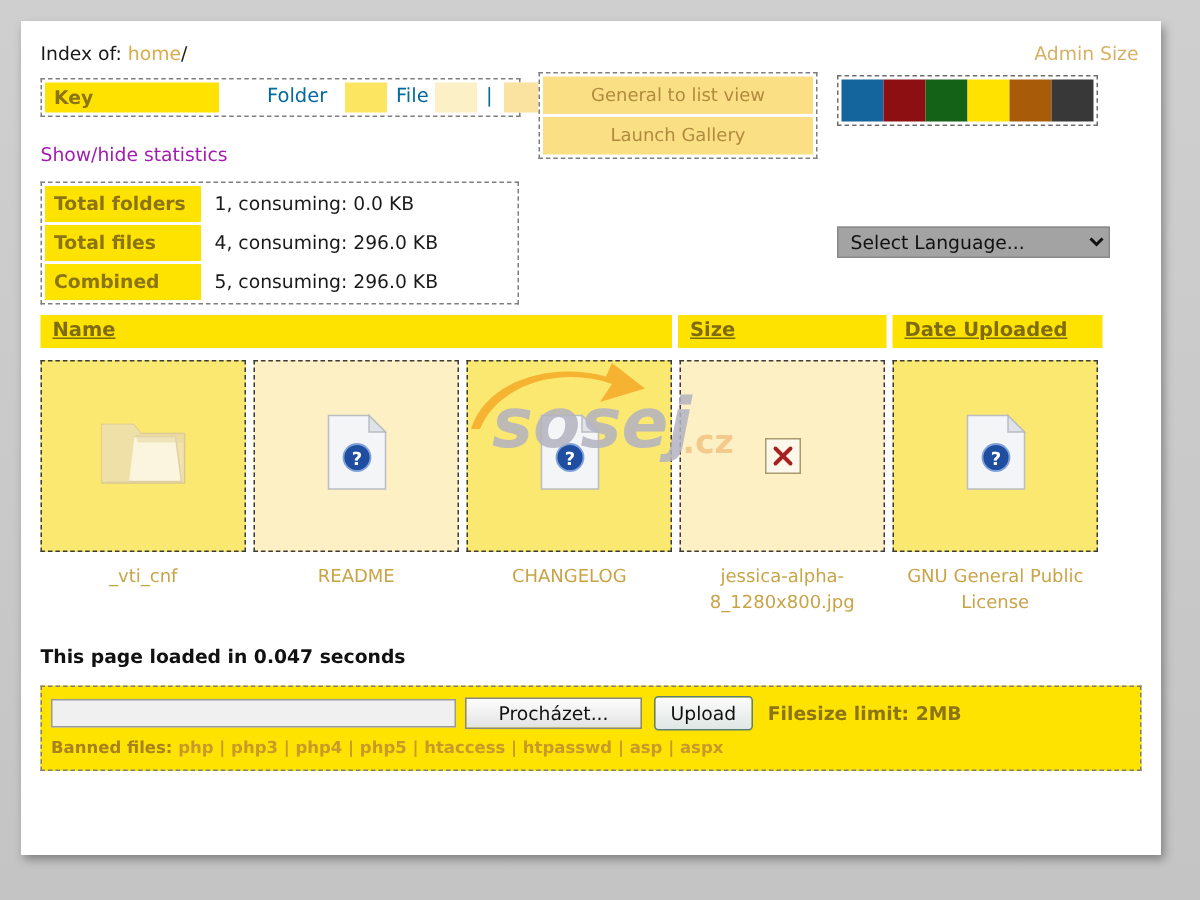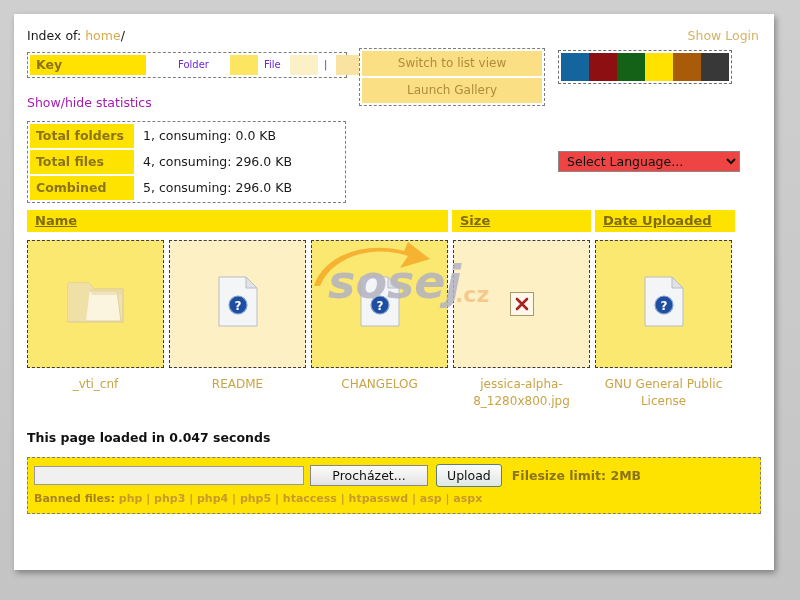--- a/index.html
+++ b/index.html
@@ -81,22 +81,22 @@
     left: 2px;
     width: 116px;
     background: #ffe200;
     color: #8a7415;
     font-weight: bold;
     font-size: 12.5px;
     padding-left: 6px;
     box-sizing: border-box;
   }
   .key-txt {
-    color: #6d28d9;
-    font-size: 10px;
+    color: #0369a1;
+    font-size: 13px;
     font-weight: normal;
   }
   .sw {
     display: inline-block;
     height: 20px;
   }
   .sw-folder { background: #fbe561; }
   .sw-file1  { background: #fcf0c6; }
   .sw-file2  { background: #fae3a0; }
 
@@ -178,21 +178,21 @@
   .langwrap {
     position: absolute;
     left: 531px;
     top: 33px;
   }
   .langsel {
     width: 182px;
     height: 21px;
     font-size: 12.5px;
     font-family: inherit;
-    background: #ef4444;
+    background: #a3a3a3;
     border: 1px solid #888;
     color: #111;
     padding-left: 4px;
   }
 
   
   .thead {
     position: relative;
     height: 26px;
     margin-top: 8px;
@@ -343,37 +343,37 @@
 
 <div id="screen">
  <div id="page">
   <div class="inner">
 
     <div class="topline">
       <span class="idx">
         <span>Index of:</span>
         <a class="lnk-home" href="#">home</a><span>/</span>
       </span>
-      <a class="admin-login" href="#">Show Login</a>
+      <a class="admin-login" href="#">Admin Size</a>
     </div>
 
     <div class="row-key">
 
       <div class="keybox">
         <span class="kcell key-label">Key</span>
         <span class="kcell key-txt" style="left:150px;">Folder</span>
         <span class="kcell sw sw-folder" style="left:202px;width:28px;"></span>
         <span class="kcell key-txt" style="left:236px;">File</span>
         <span class="kcell sw sw-file1" style="left:262px;width:28px;"></span>
         <span class="kcell key-txt" style="left:296px;">|</span>
         <span class="kcell sw sw-file2" style="left:308px;width:28px;"></span>
       </div>
 
       <div class="btnbox">
-        <button class="yellowbtn">Switch to list view</button>
+        <button class="yellowbtn">General to list view</button>
         <button class="yellowbtn">Launch Gallery</button>
       </div>
 
       <div class="palette">
         <div class="swatch" style="background:#14649d"></div>
         <div class="swatch" style="background:#8e0f11"></div>
         <div class="swatch" style="background:#146118"></div>
         <div class="swatch" style="background:#ffe200"></div>
         <div class="swatch" style="background:#a85c09"></div>
         <div class="swatch" style="background:#383838"></div>

